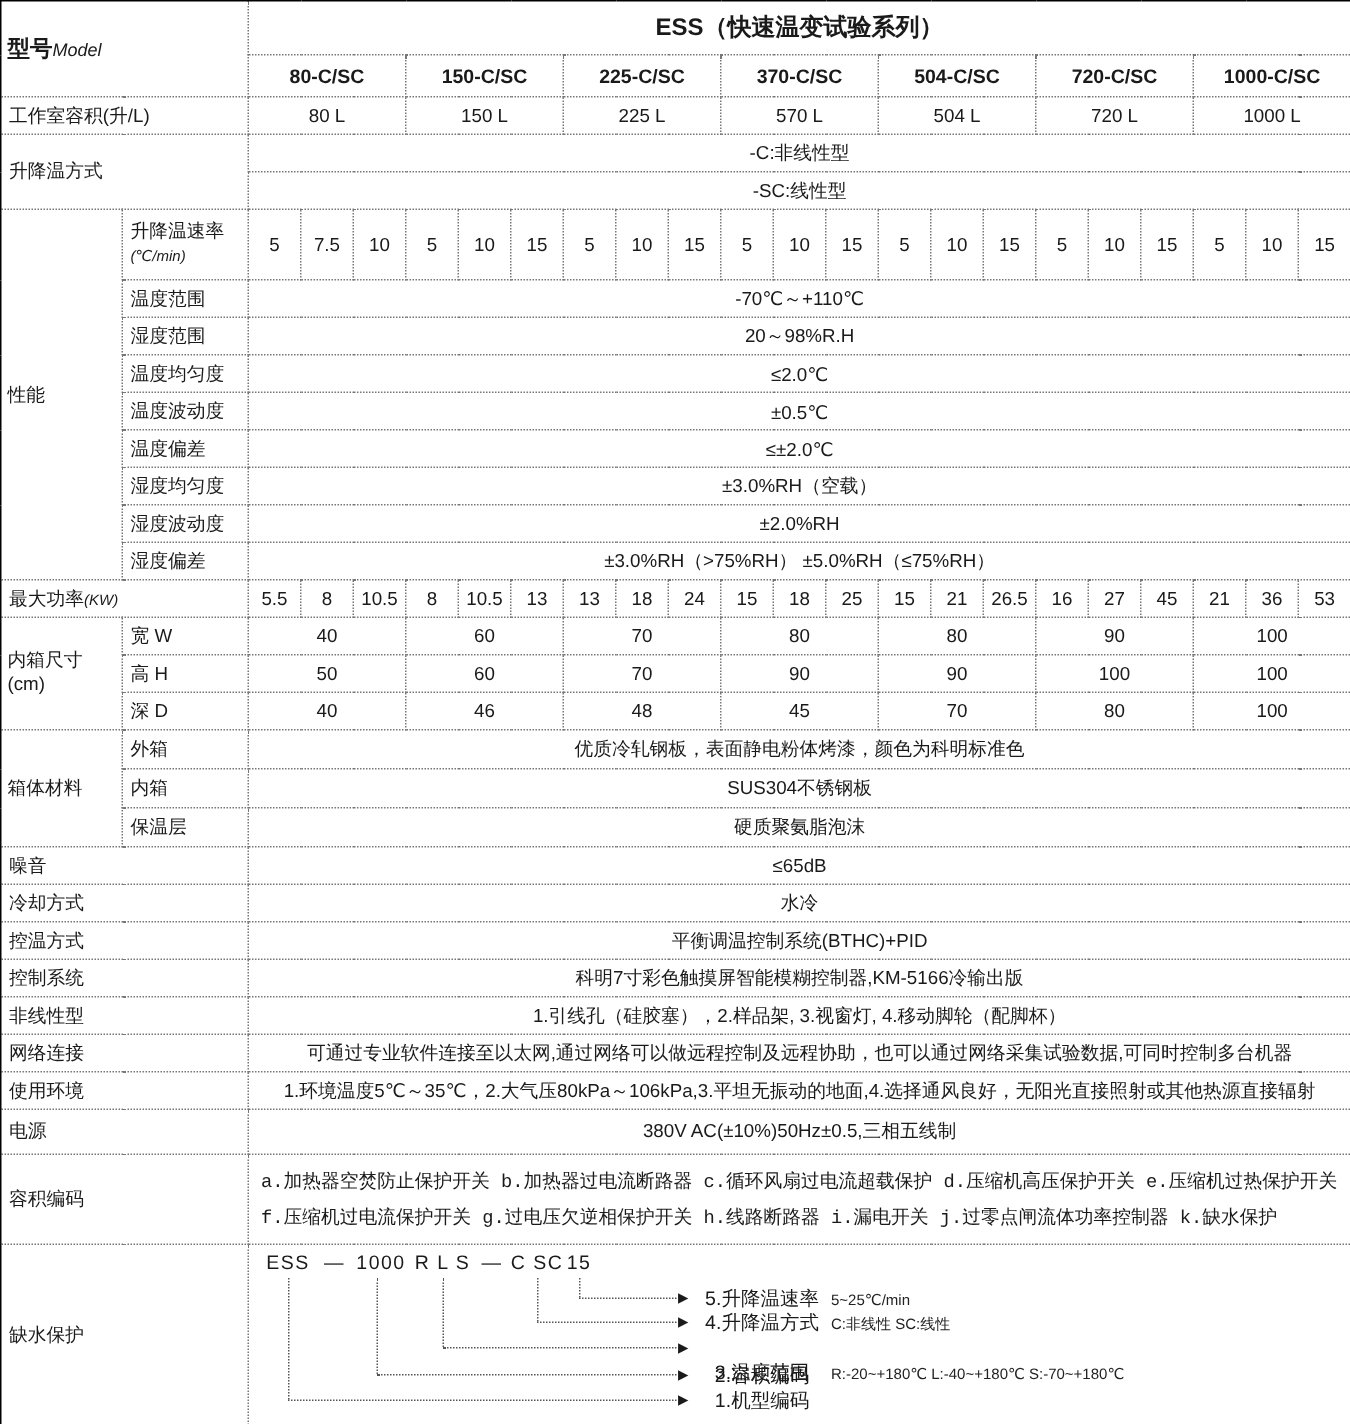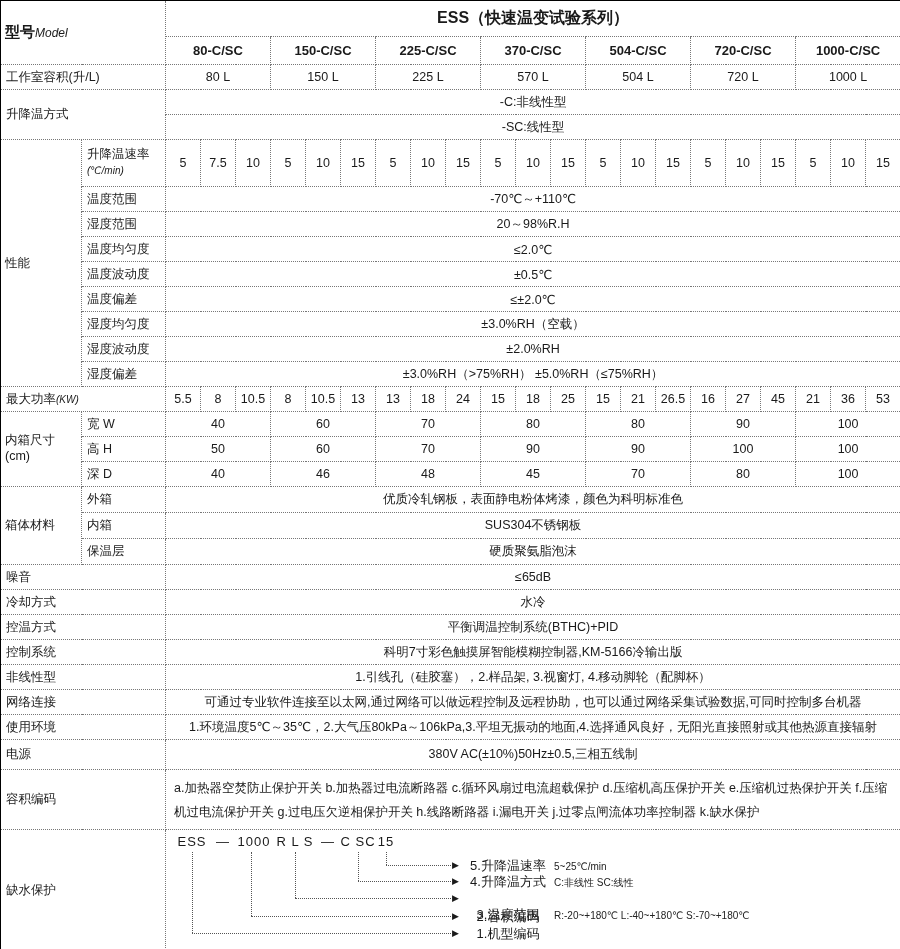--- a/index.html
+++ b/index.html
@@ -7,21 +7,21 @@
   table.spec{border-collapse:collapse;table-layout:fixed;width:900px;border:1.5px solid #000;}
   td{border:1px dotted #777;font-size:12.5px;text-align:center;vertical-align:middle;padding:0 2px;overflow:hidden;word-break:break-all;}
   td.lbl{text-align:left;padding-left:5px;word-break:keep-all;}
   td.grp{text-align:left;padding-left:4px;word-break:break-word;}
   .big-title{font-weight:bold;font-size:16px;}
   .model-name{font-weight:bold;font-size:13px;}
   .cn-big{font-weight:bold;font-size:15px;}
   .en-small{font-size:12px;font-style:italic;}
   .unit-small{font-size:10px;font-style:italic;}
   .two-line{line-height:1.25;}
-  td.left-val{text-align:left;padding:2px 8px;line-height:24px;word-break:break-all;}
+  td.left-val{text-align:left;padding:2px 8px;line-height:24px;word-break:break-all;font-family:Liberation Mono, monospace;}
   
   td.diagram-cell{position:relative;vertical-align:top;padding:0;}
   .diag{position:relative;width:100%;height:120px;font-size:13px;}
   .code-part{position:absolute;top:4px;transform:translateX(-50%);letter-spacing:1px;white-space:nowrap;}
   .vline{position:absolute;width:0;border-left:1px dotted #555;top:22px;}
   .hline{position:absolute;height:0;border-top:1px dotted #555;}
   .arrow{position:absolute;font-size:9px;line-height:1;}
   .leg{position:absolute;left:296px;white-space:nowrap;}
   .leg .nm{display:inline-block;min-width:92px;font-size:13px;}
   .leg .dt{font-size:10px;color:#222;}

